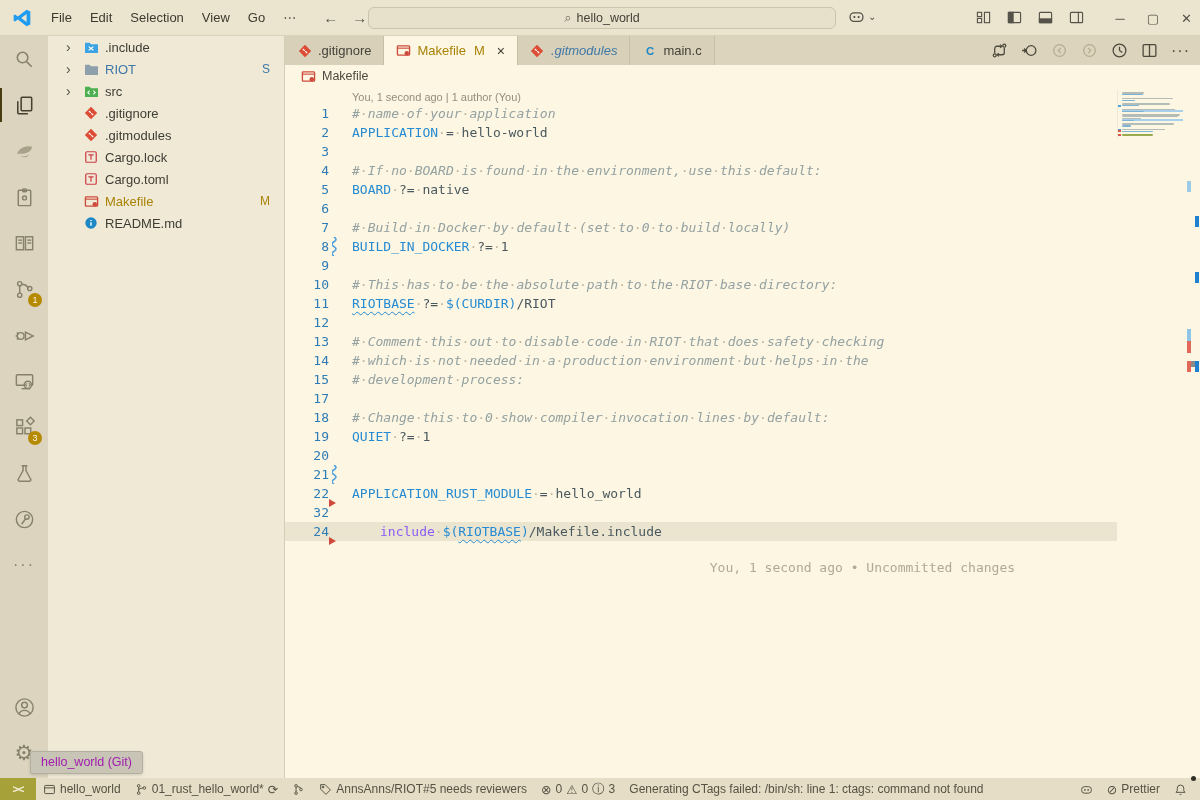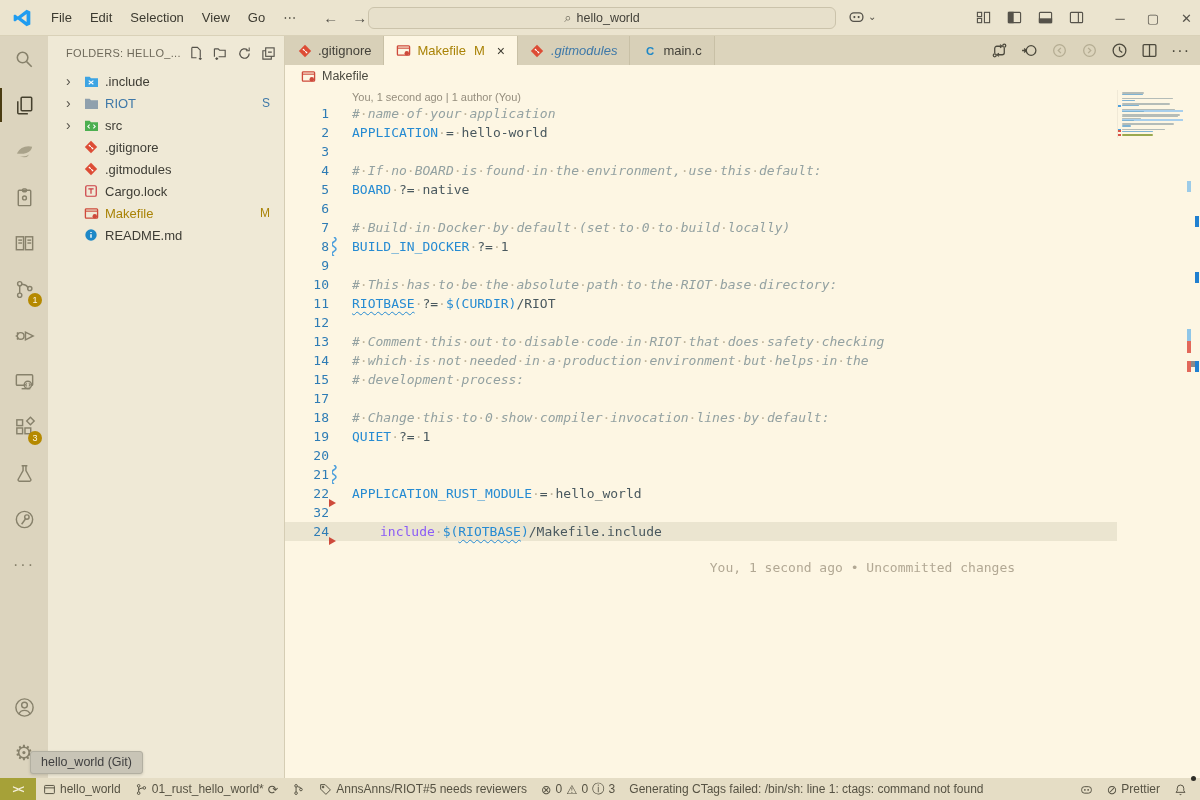--- a/index.html
+++ b/index.html
@@ -91,21 +91,21 @@
   .statusbar { height:22px; background:#E5DDC5; display:flex; align-items:center; font-size:12px; color:#565243; position:relative; }
   .remote-ind { width:36px; height:22px; background:#A6A138; color:#F5F0DC; display:flex; align-items:center; justify-content:center; font-size:11px; font-weight:bold; letter-spacing:-1px; }
   .sb-item { display:flex; align-items:center; gap:4px; padding:0 7px; height:22px; }
   .sb-item svg { width:13px; height:13px; }
   .sb-right { position:absolute; right:6px; display:flex; align-items:center; }
   .glyph { font-size:12.5px; }
   .bell-wrap { position:relative; }
   .bell-dot { position:absolute; right:-2px; top:-2px; width:5px; height:5px; border-radius:50%; background:#2F2E28; }
 
   
-  .tooltip { position:absolute; left:30px; top:751px; background:#C8C4B6; border:1px solid #B2AFA1; border-radius:3px; padding:3px 10px 4px; font-size:12.5px; color:#404040; z-index:60; box-shadow:0 1px 3px rgba(0,0,0,.15);text-align:right; }
+  .tooltip { position:absolute; left:30px; top:751px; background:#C8C4B6; border:1px solid #B2AFA1; border-radius:3px; padding:3px 10px 4px; font-size:12.5px; color:#a21caf; z-index:60; box-shadow:0 1px 3px rgba(0,0,0,.15);text-align:right; }
 </style>
 </head>
 <body>
 
 <div class="titlebar">
   <svg class="vscode-logo" viewBox="0 0 24 24">
       <path fill="#1F9CF0" d="M17.5 2 22 4.3v15.4L17.5 22 7 13.7 3.6 16.3 2 15.4V8.6l1.6-.9L7 10.3 17.5 2zm0 5.2L11 12l6.5 4.8V7.2z"></path>
     </svg>
   <div style="display:flex;">
       <span class="menu-item">File</span>
@@ -248,42 +248,20 @@
             <path d="M6 19a6.5 6.5 0 0 1 12 0"></path>
           </svg>
         </div>
       <div class="ab-item">
           <span class="gear-glyph">⚙</span>
         </div>
     </div>
   </div>
 
   <div class="sidebar">
-    <div class="sb-header">
-      <span class="sb-title">FOLDERS: HELLO_...</span>
-      <div class="sb-actions">
-        <svg viewBox="0 0 16 16" fill="none" stroke="currentColor" stroke-width="1.2">
-            <path d="M3 1.5h6l3 3V12M3 1.5v11h5"></path>
-            <path d="M12 12v3M10.5 13.5h3"></path>
-          </svg>
-        <svg viewBox="0 0 16 16" fill="none" stroke="currentColor" stroke-width="1.2">
-            <path d="M1.5 3h4l1.5 1.5h6v7h-7"></path>
-            <path d="M1.5 3v8.5"></path>
-            <path d="M4 12v3M2.5 13.5h3"></path>
-          </svg>
-        <svg viewBox="0 0 16 16" fill="none" stroke="currentColor" stroke-width="1.3">
-            <path d="M13 8a5 5 0 1 1-1.8-3.8"></path>
-            <path d="M13 1.5V5h-3.5" stroke-width="1.1"></path>
-          </svg>
-        <svg viewBox="0 0 16 16" fill="none" stroke="currentColor" stroke-width="1.2">
-            <rect x="5" y="2" width="9" height="9"></rect>
-            <path d="M5 5H2v9h9v-3M7.5 6.5h4"></path>
-          </svg>
-      </div>
-    </div>
     <div>
         <div class="tree-row">
           <span class="chev">›</span>
           <span class="ficon">
             <svg width="15" height="13" viewBox="0 0 16 14">
               <path d="M1 2h5l1.5 1.5H15V13H1z" fill="#3DA4E3"></path>
               <path d="M5 6l5 4M10 6l-5 4" stroke="#fff" stroke-width="1.2"></path>
             </svg>
           </span>
           <span class="fname">.include</span>
@@ -334,20 +312,30 @@
         </div>
         <div class="tree-row">
           <span class="chev"></span>
           <span class="ficon">
             <svg width="14" height="14" viewBox="0 0 16 16">
               <rect x="2" y="2" width="12" height="12" rx="1.5" fill="none" stroke="#CC3E44" stroke-width="1.4"></rect>
               <path d="M5 5.5h6M8 5.5V11" stroke="#CC3E44" stroke-width="1.4" fill="none"></path>
             </svg>
           </span>
           <span class="fname">Cargo.lock</span>
+        </div>
+        <div class="tree-row">
+          <span class="chev"></span>
+          <span class="ficon">
+            <svg width="14" height="14" viewBox="0 0 16 16">
+              <rect x="2" y="2" width="12" height="12" rx="1.5" fill="none" stroke="#CC3E44" stroke-width="1.4"></rect>
+              <path d="M5 5.5h6M8 5.5V11" stroke="#CC3E44" stroke-width="1.4" fill="none"></path>
+            </svg>
+          </span>
+          <span class="fname">Cargo.toml</span>
         </div>
         <div class="tree-row">
           <span class="chev"></span>
           <span class="ficon">
             <svg width="15" height="15" viewBox="0 0 16 16">
               <rect x="1.5" y="3" width="13" height="10" rx="1" fill="none" stroke="#CE4A3B" stroke-width="1.4"></rect>
               <path d="M1.5 5.5h13" stroke="#CE4A3B" stroke-width="1.2"></path>
               <circle cx="11.5" cy="11" r="2.4" fill="#CE4A3B"></circle>
             </svg>
           </span>

